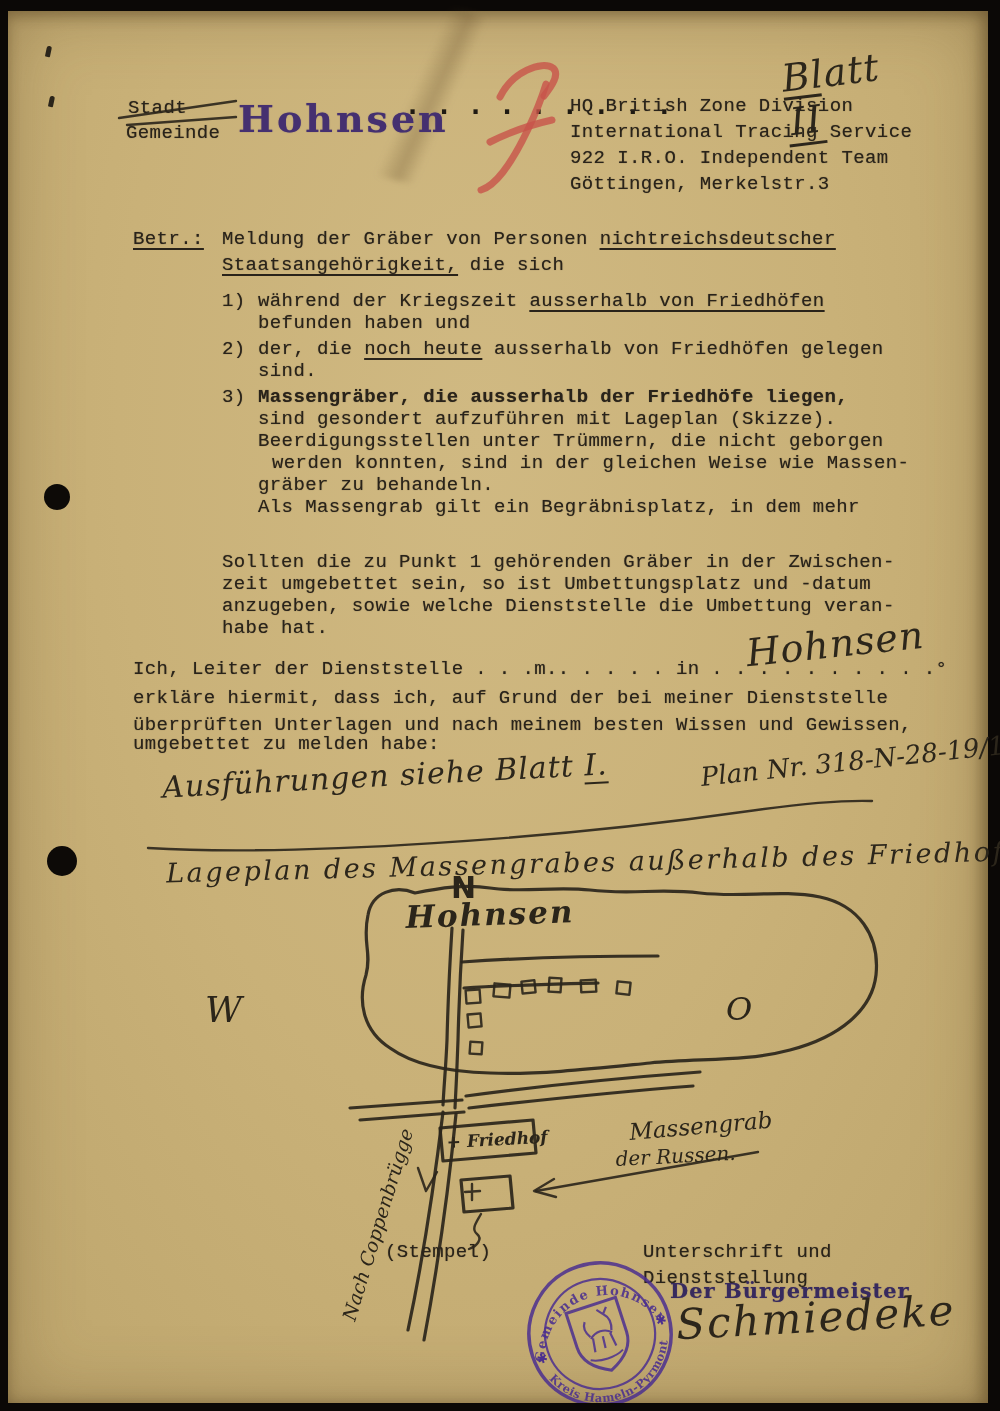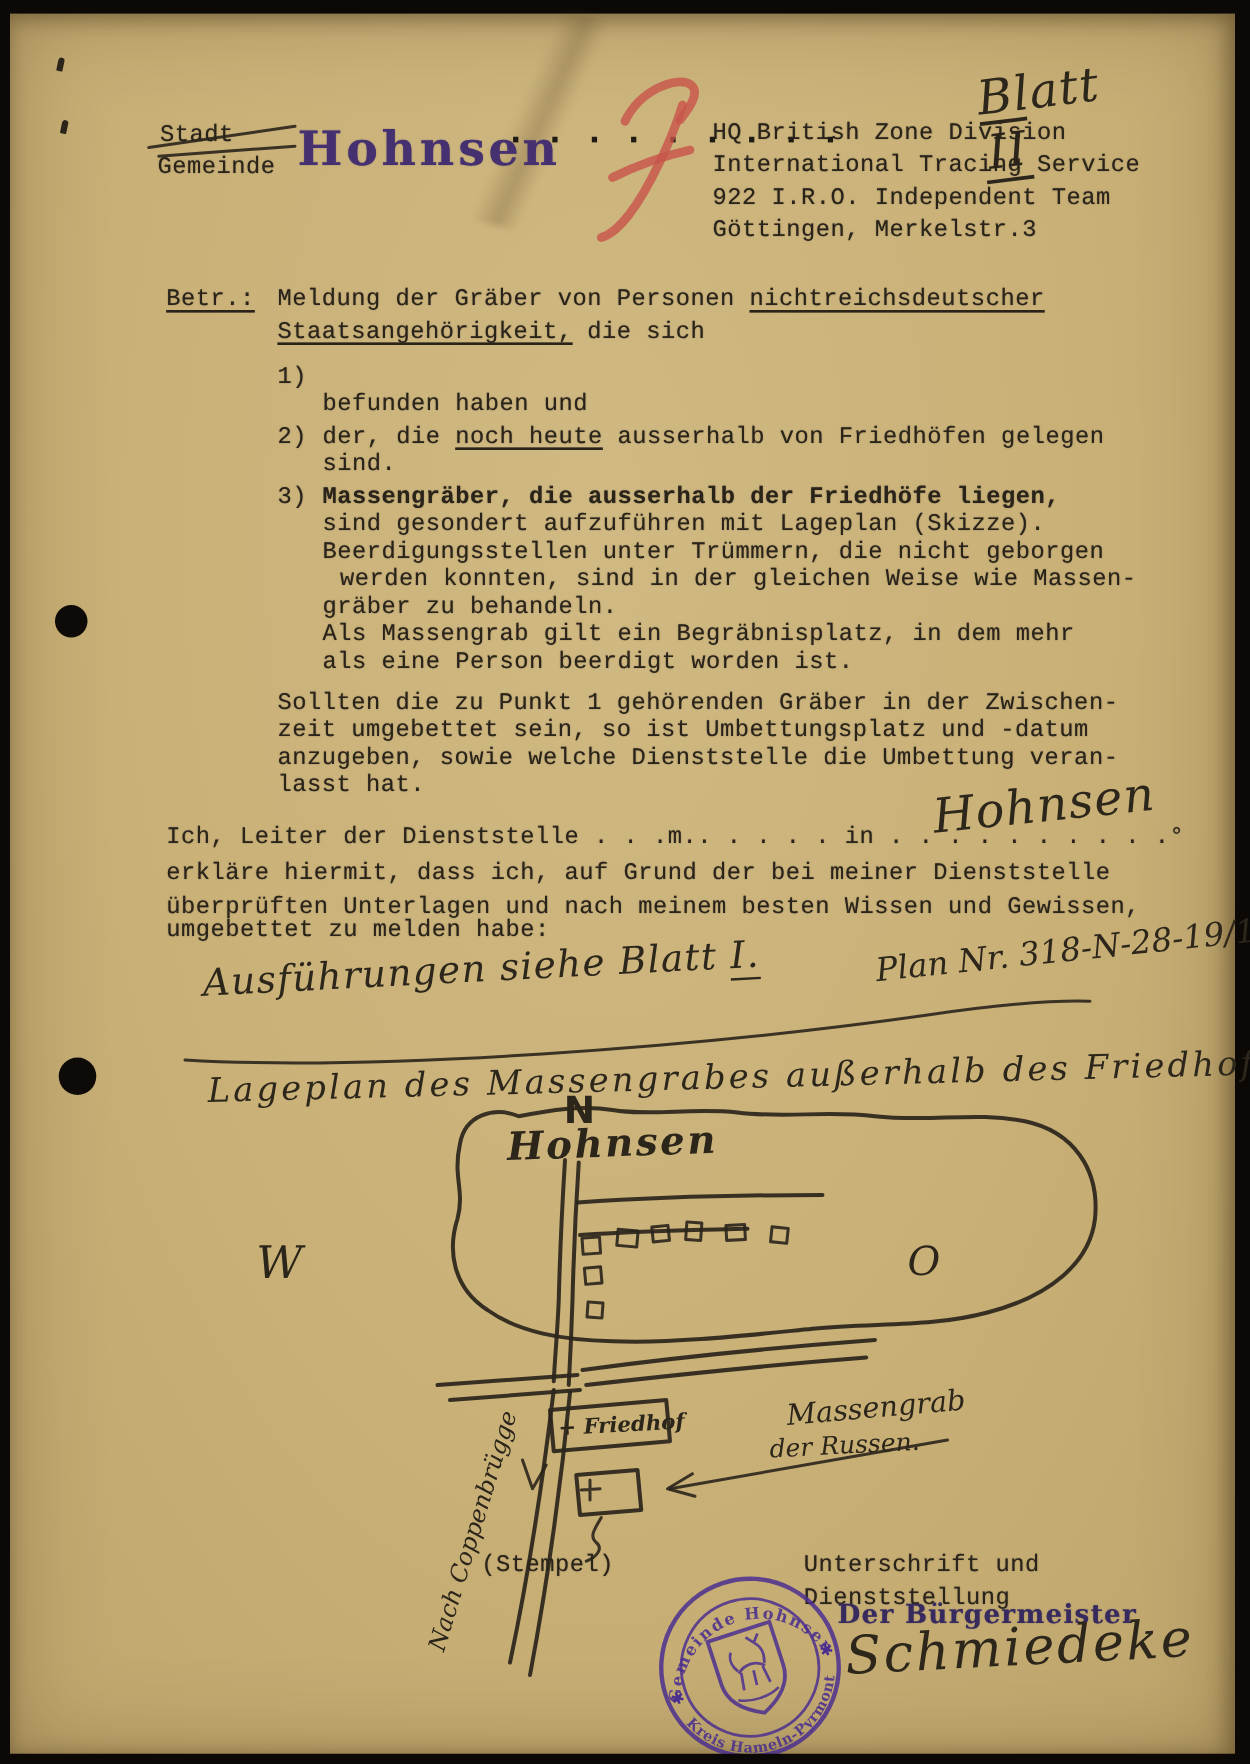--- a/index.html
+++ b/index.html
@@ -61,39 +61,39 @@
   <div class="mono" style="left:570px;top:95px;">HQ British Zone Division</div>
   <div class="mono" style="left:570px;top:121px;">International Tracing Service</div>
   <div class="mono" style="left:570px;top:147px;">922 I.R.O. Independent Team</div>
   <div class="mono" style="left:570px;top:173px;">Göttingen, Merkelstr.3</div>
 
   <div class="mono u" style="left:133px;top:228px;">Betr.:</div>
   <div class="mono" style="left:222px;top:228px;"><span>Meldung der Gräber von Personen </span><span class="u">nichtreichsdeutscher</span></div>
   <div class="mono" style="left:222px;top:254px;"><span class="u">Staatsangehörigkeit,</span><span> die sich</span></div>
 
   <div class="mono" style="left:222px;top:290px;">1)</div>
+  <div class="mono" style="left:258px;top:290px;"><span>während der Kriegszeit </span><span class="u">ausserhalb von Friedhöfen</span></div>
   <div class="mono" style="left:258px;top:312px;">befunden haben und</div>
 
   <div class="mono" style="left:222px;top:338px;">2)</div>
   <div class="mono" style="left:258px;top:338px;"><span>der, die </span><span class="u">noch heute</span><span> ausserhalb von Friedhöfen gelegen</span></div>
   <div class="mono" style="left:258px;top:360px;">sind.</div>
 
   <div class="mono" style="left:222px;top:386px;">3)</div>
   <div class="mono" style="left:258px;top:386px;font-weight:bold;">Massengräber, die ausserhalb der Friedhöfe liegen,</div>
   <div class="mono" style="left:258px;top:408px;">sind gesondert aufzuführen mit Lageplan (Skizze).</div>
   <div class="mono" style="left:258px;top:430px;">Beerdigungsstellen unter Trümmern, die nicht geborgen</div>
   <div class="mono" style="left:272px;top:452px;">werden konnten, sind in der gleichen Weise wie Massen-</div>
   <div class="mono" style="left:258px;top:474px;">gräber zu behandeln.</div>
   <div class="mono" style="left:258px;top:496px;">Als Massengrab gilt ein Begräbnisplatz, in dem mehr</div>
-  <div class="mono" style="left:258px;top:518px;">als eine Person beerdigt worden ist.</div>
 
   <div class="mono" style="left:222px;top:551px;">Sollten die zu Punkt 1 gehörenden Gräber in der Zwischen-</div>
   <div class="mono" style="left:222px;top:573px;">zeit umgebettet sein, so ist Umbettungsplatz und -datum</div>
   <div class="mono" style="left:222px;top:595px;">anzugeben, sowie welche Dienststelle die Umbettung veran-</div>
-  <div class="mono" style="left:222px;top:617px;">lasst hat.</div>
+  <div class="mono" style="left:222px;top:617px;">habe hat.</div>
 
   <div class="mono" style="left:133px;top:658px;"><span>Ich, Leiter der Dienststelle . . .m.. . . . . in </span><span>. . . . . . . . . .°</span></div>
   <div class="hand" style="left:746px;top:622px;font-size:38px;transform:rotate(-6deg);letter-spacing:1px;">Hohnsen</div>
   <div class="mono" style="left:133px;top:687px;">erkläre hiermit, dass ich, auf Grund der bei meiner Dienststelle</div>
   <div class="mono" style="left:133px;top:714px;">überprüften Unterlagen und nach meinem besten Wissen und Gewissen,</div>
   <div class="mono" style="left:133px;top:733px;">umgebettet zu melden habe:</div>
 
   <div class="hand" style="left:162px;top:758px;font-size:30px;transform:rotate(-3deg);letter-spacing:1px;"><span>Ausführungen siehe Blatt </span><span style="border-bottom:2px solid #2c261b;">I.</span></div>
   <div class="hand" style="left:700px;top:746px;font-size:26px;transform:rotate(-6deg);">Plan Nr. 318-N-28-19/1</div>
   <div class="hand" style="left:166px;top:846px;font-size:27px;letter-spacing:2.5px;transform:rotate(-1.5deg);">Lageplan des Massengrabes außerhalb des Friedhofes:</div>

